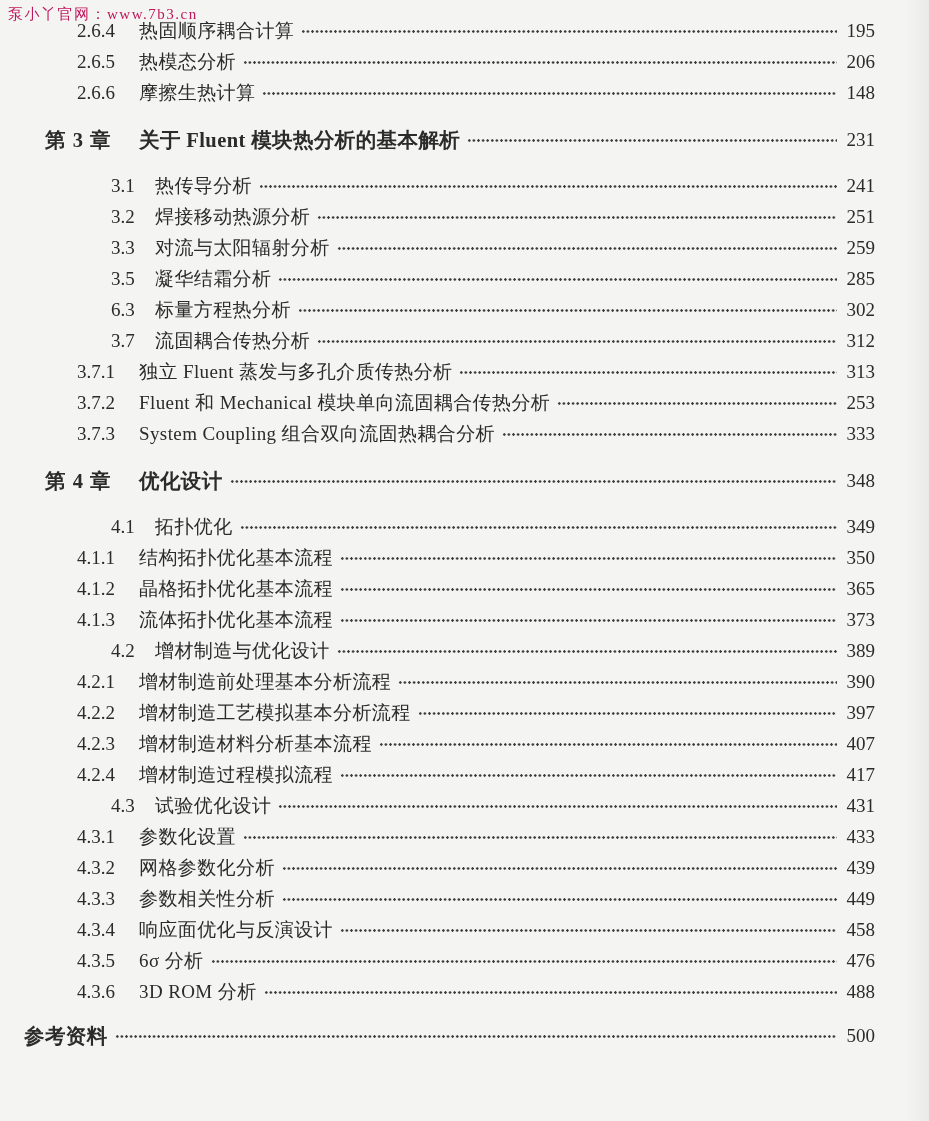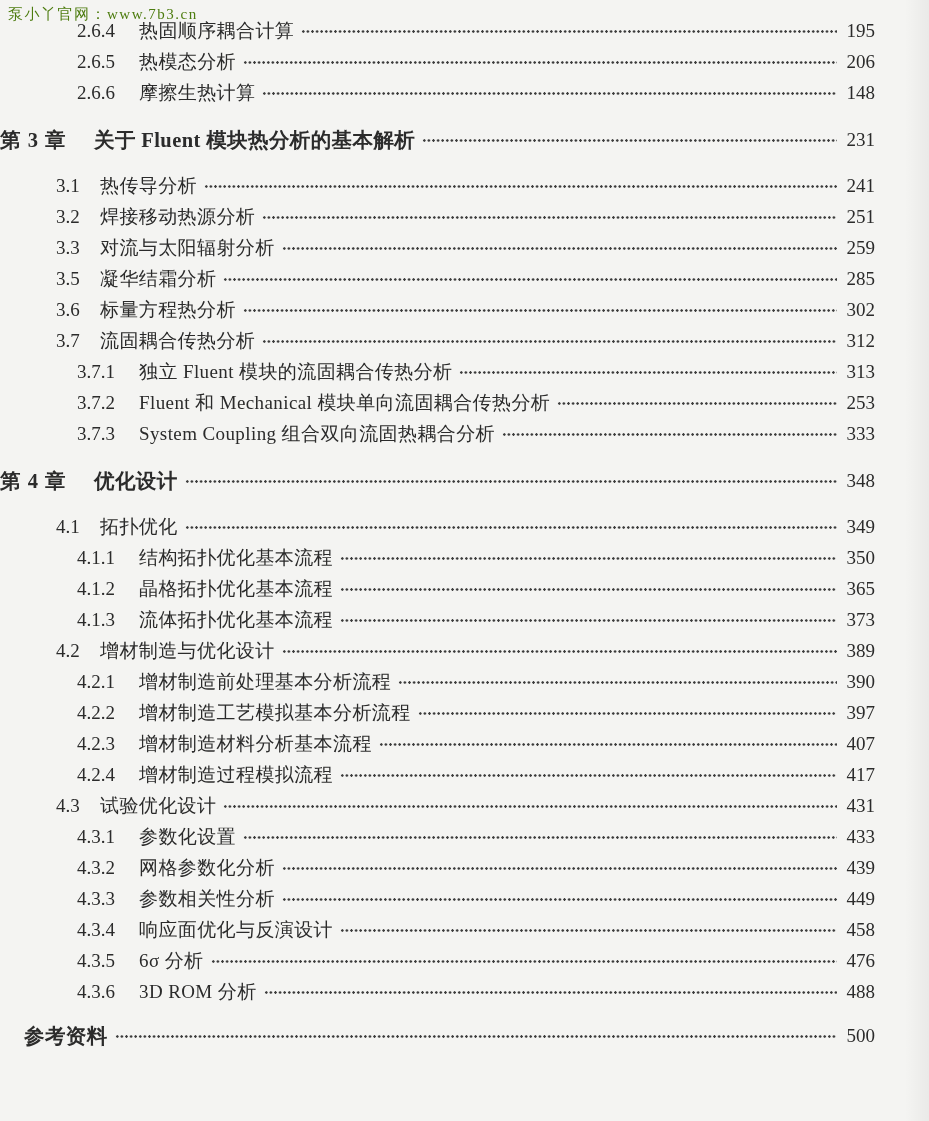--- a/index.html
+++ b/index.html
@@ -59,43 +59,44 @@
     flex: 0 0 auto;
     min-width: 33px;
     text-align: right;
     font-weight: normal;
     font-size: 19px;
   }
   
   .level-l3 { padding-left: 77px; }
   .level-l3 .num { width: 62px; }
   
-  .level-l2 { padding-left: 56px; }
+  .level-l2 { padding-left: 111px; }
   .level-l2 .num { width: 44px; }
   
   .level-chapter {
+    padding-left: 45px;
     margin-top: 16px;
     margin-bottom: 15px;
     font-weight: bold;
     font-size: 20.5px;
   }
   .level-chapter .num { width: 94px; letter-spacing: 1px; }
   
   .level-ref {
     padding-left: 24px;
     margin-top: 13px;
     font-weight: bold;
     font-size: 20.5px;
   }
 </style>
 </head>
 <body style="background: rgb(244, 244, 242);">
 
 <div class="page">
-  <div class="watermark" style="color: #4d7c0f;">泵小丫官网：www.7b3.cn</div>
+  <div class="watermark" style="color: #be185d;">泵小丫官网：www.7b3.cn</div>
 
   <div class="toc" id="toc">
       <div class="row level-l3">
     <span class="num">2.6.4</span>
     <span class="title">热固顺序耦合计算</span>
     <span class="leader"></span>
     <span class="page-num">195</span>
   </div>
       <div class="row level-l3">
     <span class="num">2.6.5</span>
@@ -133,34 +134,34 @@
     <span class="leader"></span>
     <span class="page-num">259</span>
   </div>
       <div class="row level-l2">
     <span class="num">3.5</span>
     <span class="title">凝华结霜分析</span>
     <span class="leader"></span>
     <span class="page-num">285</span>
   </div>
       <div class="row level-l2">
-    <span class="num">3.6</span>
+    <span class="num">6.3</span>
     <span class="title">标量方程热分析</span>
     <span class="leader"></span>
     <span class="page-num">302</span>
   </div>
       <div class="row level-l2">
     <span class="num">3.7</span>
     <span class="title">流固耦合传热分析</span>
     <span class="leader"></span>
     <span class="page-num">312</span>
   </div>
       <div class="row level-l3">
     <span class="num">3.7.1</span>
-    <span class="title">独立 Fluent 模块的流固耦合传热分析</span>
+    <span class="title">独立 Fluent 蒸发与多孔介质传热分析</span>
     <span class="leader"></span>
     <span class="page-num">313</span>
   </div>
       <div class="row level-l3">
     <span class="num">3.7.2</span>
     <span class="title">Fluent 和 Mechanical 模块单向流固耦合传热分析</span>
     <span class="leader"></span>
     <span class="page-num">253</span>
   </div>
       <div class="row level-l3">

